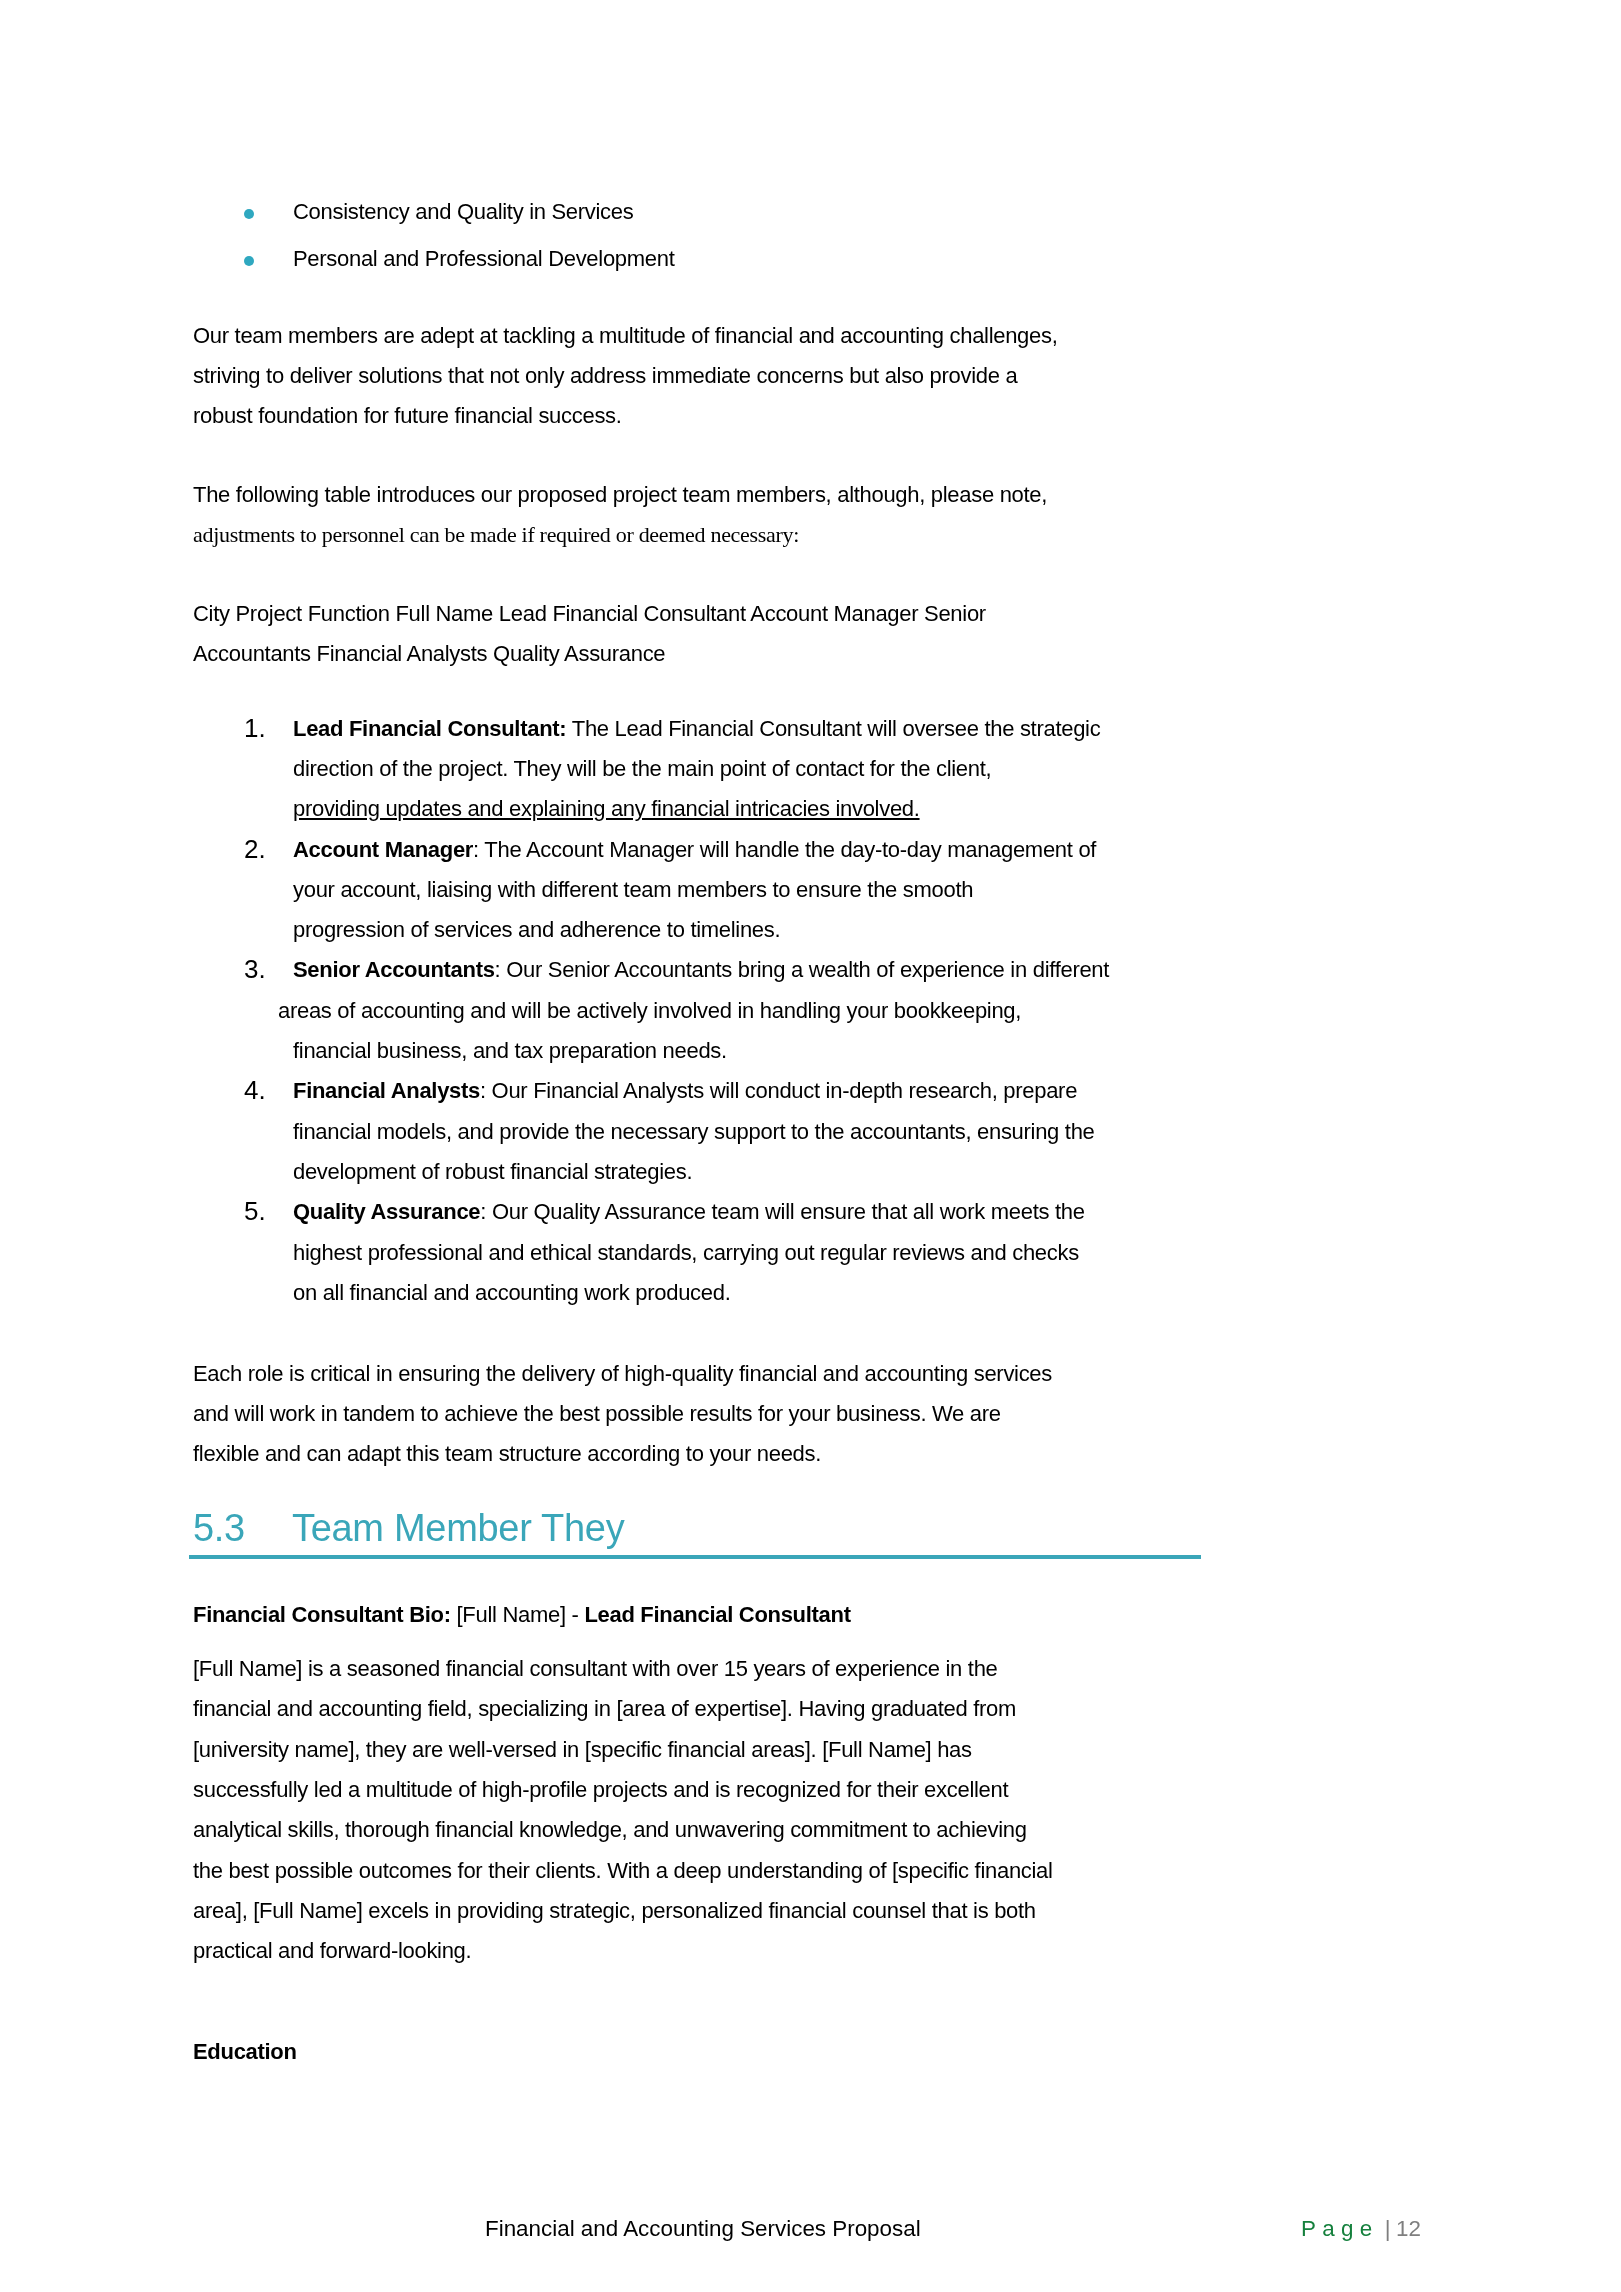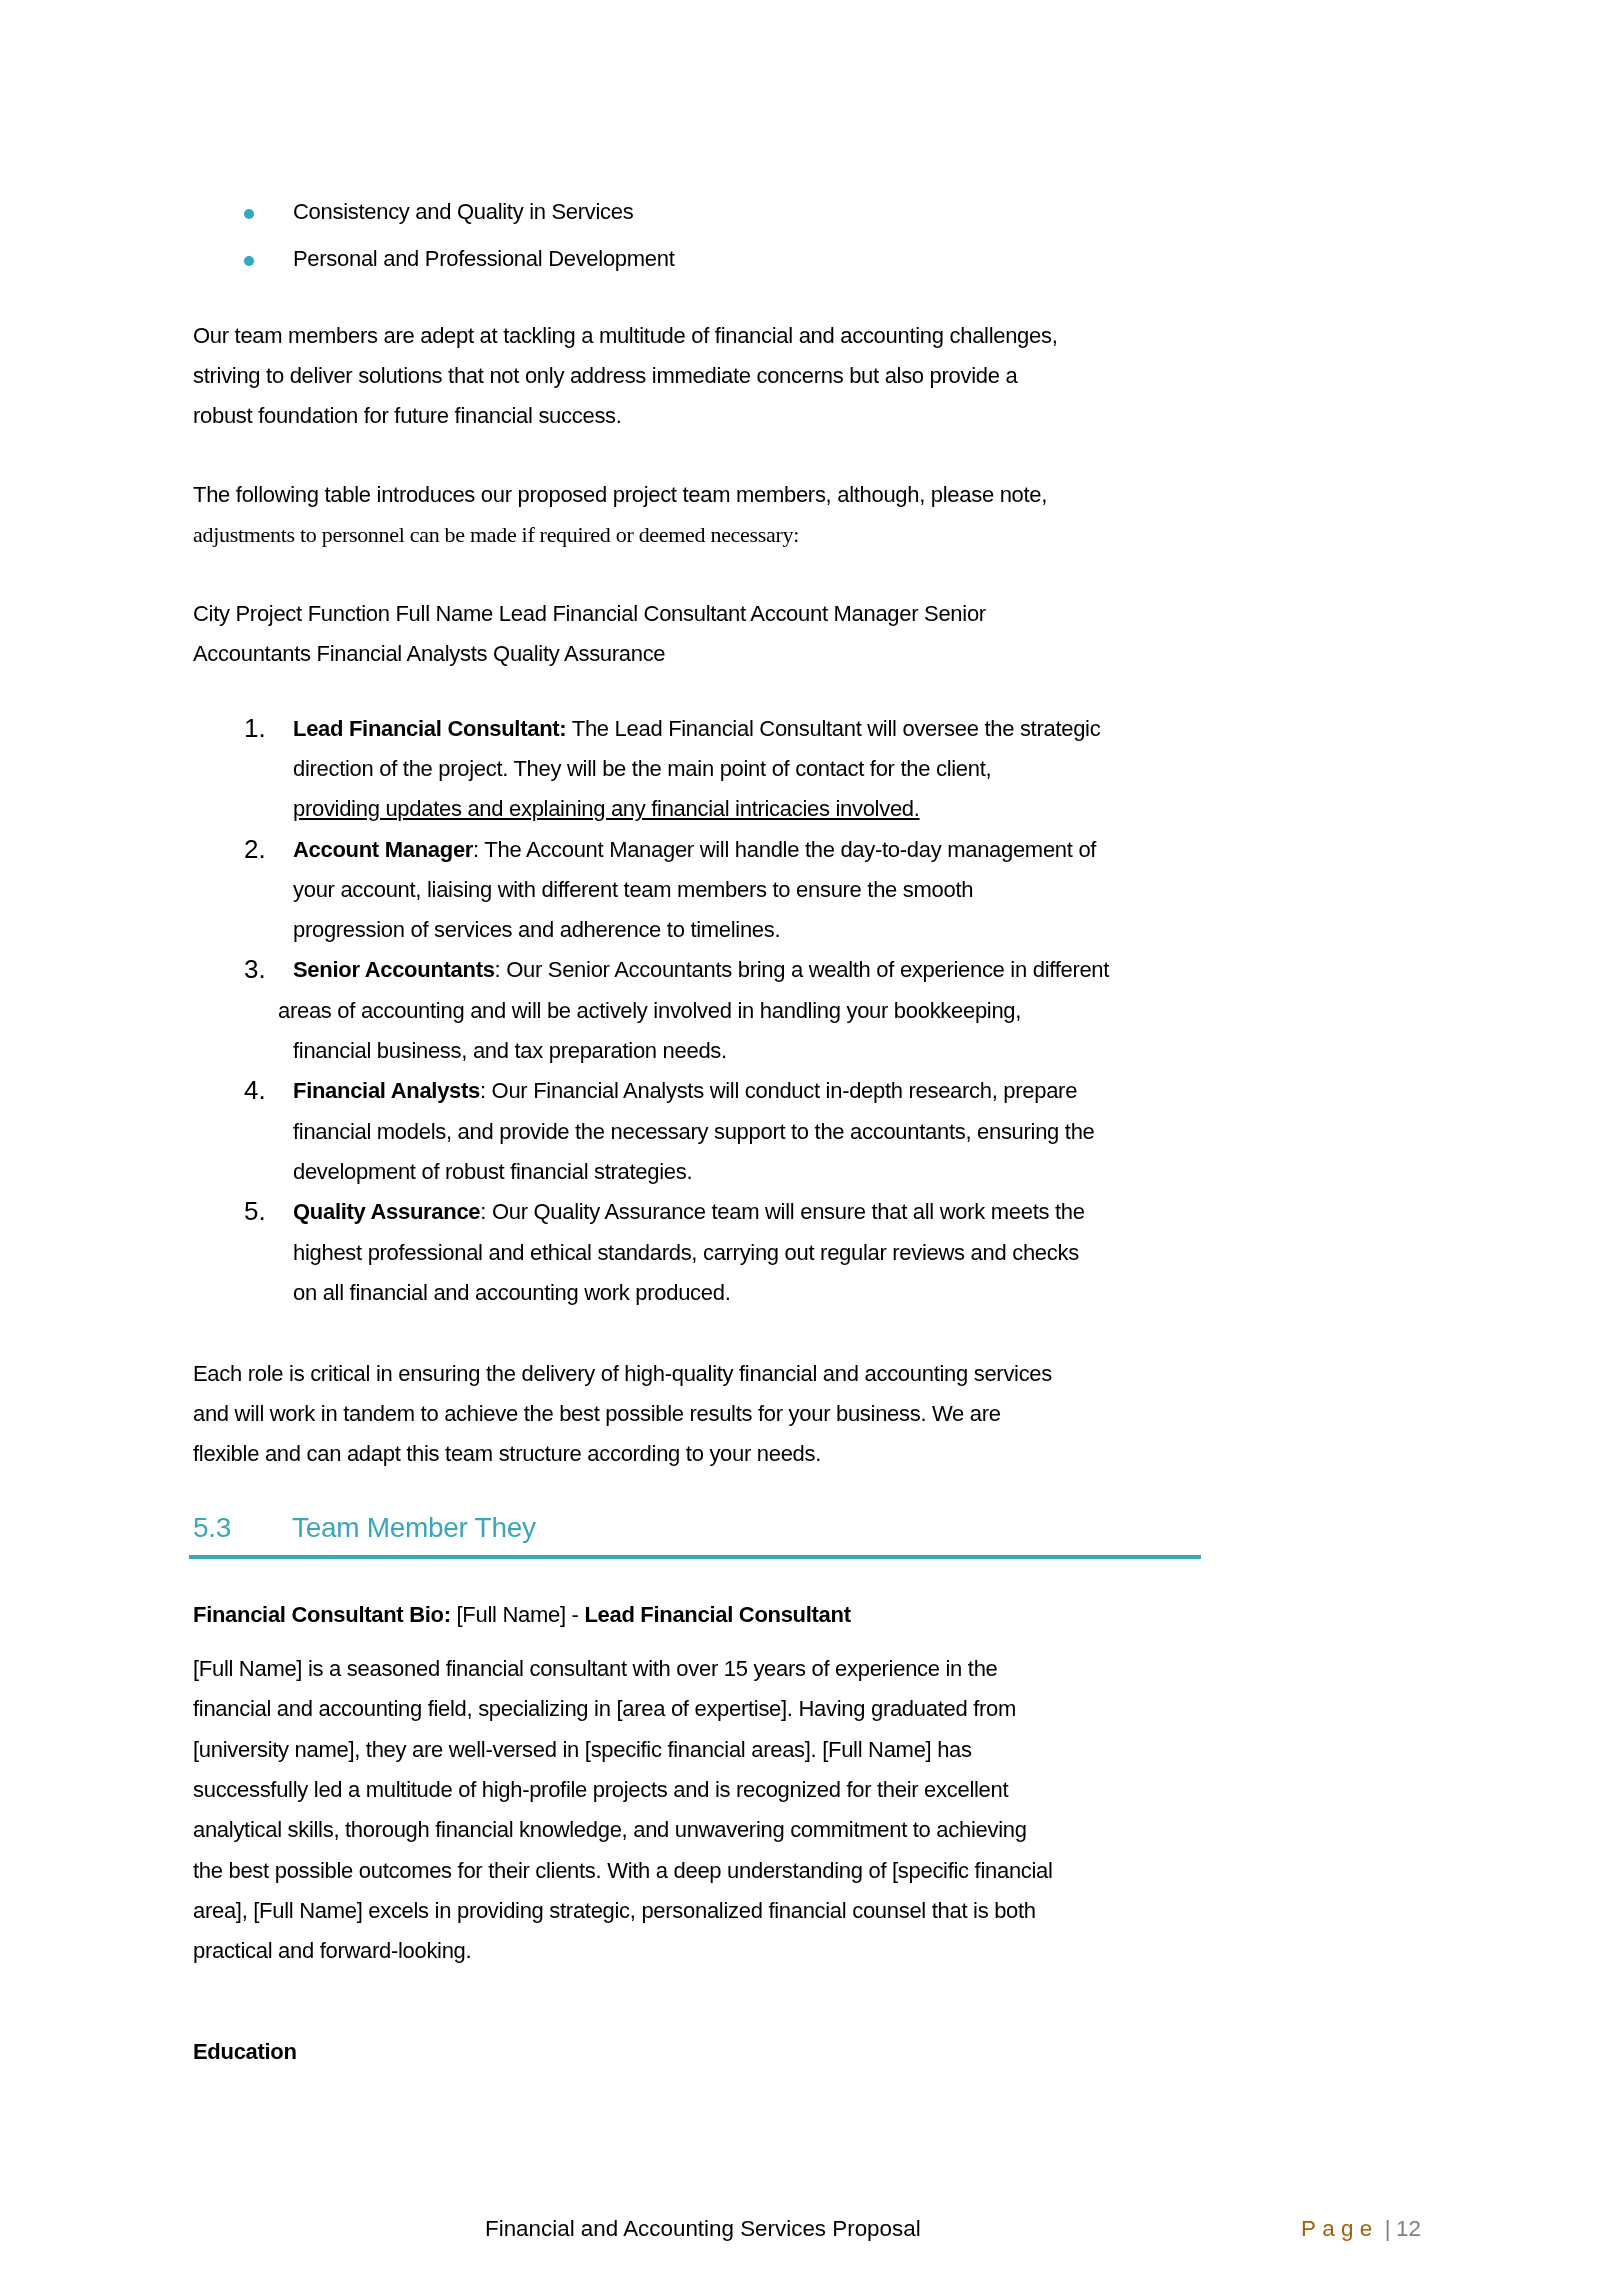--- a/index.html
+++ b/index.html
@@ -3,24 +3,24 @@
 <meta charset="utf-8">
 <style>
   html, body { margin:0; padding:0; background:#ffffff; }
   body { width:1622px; height:2293px; position:relative; overflow:hidden;
          font-family:"Liberation Sans", sans-serif; color:#000; }
   .ln { position:absolute; white-space:nowrap; font-size:22px; line-height:27px;
         letter-spacing:-0.3px; }
   .b { font-weight:bold; }
   .dot { position:absolute; width:9.9px; height:9.9px; border-radius:50%; background:#2fa8c0; }
   .num { position:absolute; font-size:26px; line-height:27px; }
-  .h2 { position:absolute; font-size:28px; line-height:36px; color:#3aa6b9; white-space:nowrap; letter-spacing:-0.3px; }
+  .h2 { position:absolute; font-size:38px; line-height:36px; color:#3aa6b9; white-space:nowrap; letter-spacing:-0.3px; }
   .rule { position:absolute; left:189px; top:1555px; width:1012px; height:3.6px; background:#3aa6b9; }
   .foot { position:absolute; font-size:22.4px; line-height:23px; white-space:nowrap; }
-  .pg { color:#a16207; letter-spacing:6.3px;text-align:right; }
+  .pg { color:#15803d; letter-spacing:6.3px;text-align:right; }
   .pgsep { color:#7f7f7f; }
 </style>
 </head>
 <body>
 
 <div>
   <div class="dot" style="left:244px;top:209px;"></div>
   <div class="ln" style="left:293px;top:198px;">Consistency and Quality in Services</div>
   <div class="dot" style="left:244px;top:256px;"></div>
   <div class="ln" style="left:293px;top:245px;">Personal and Professional Development</div>

